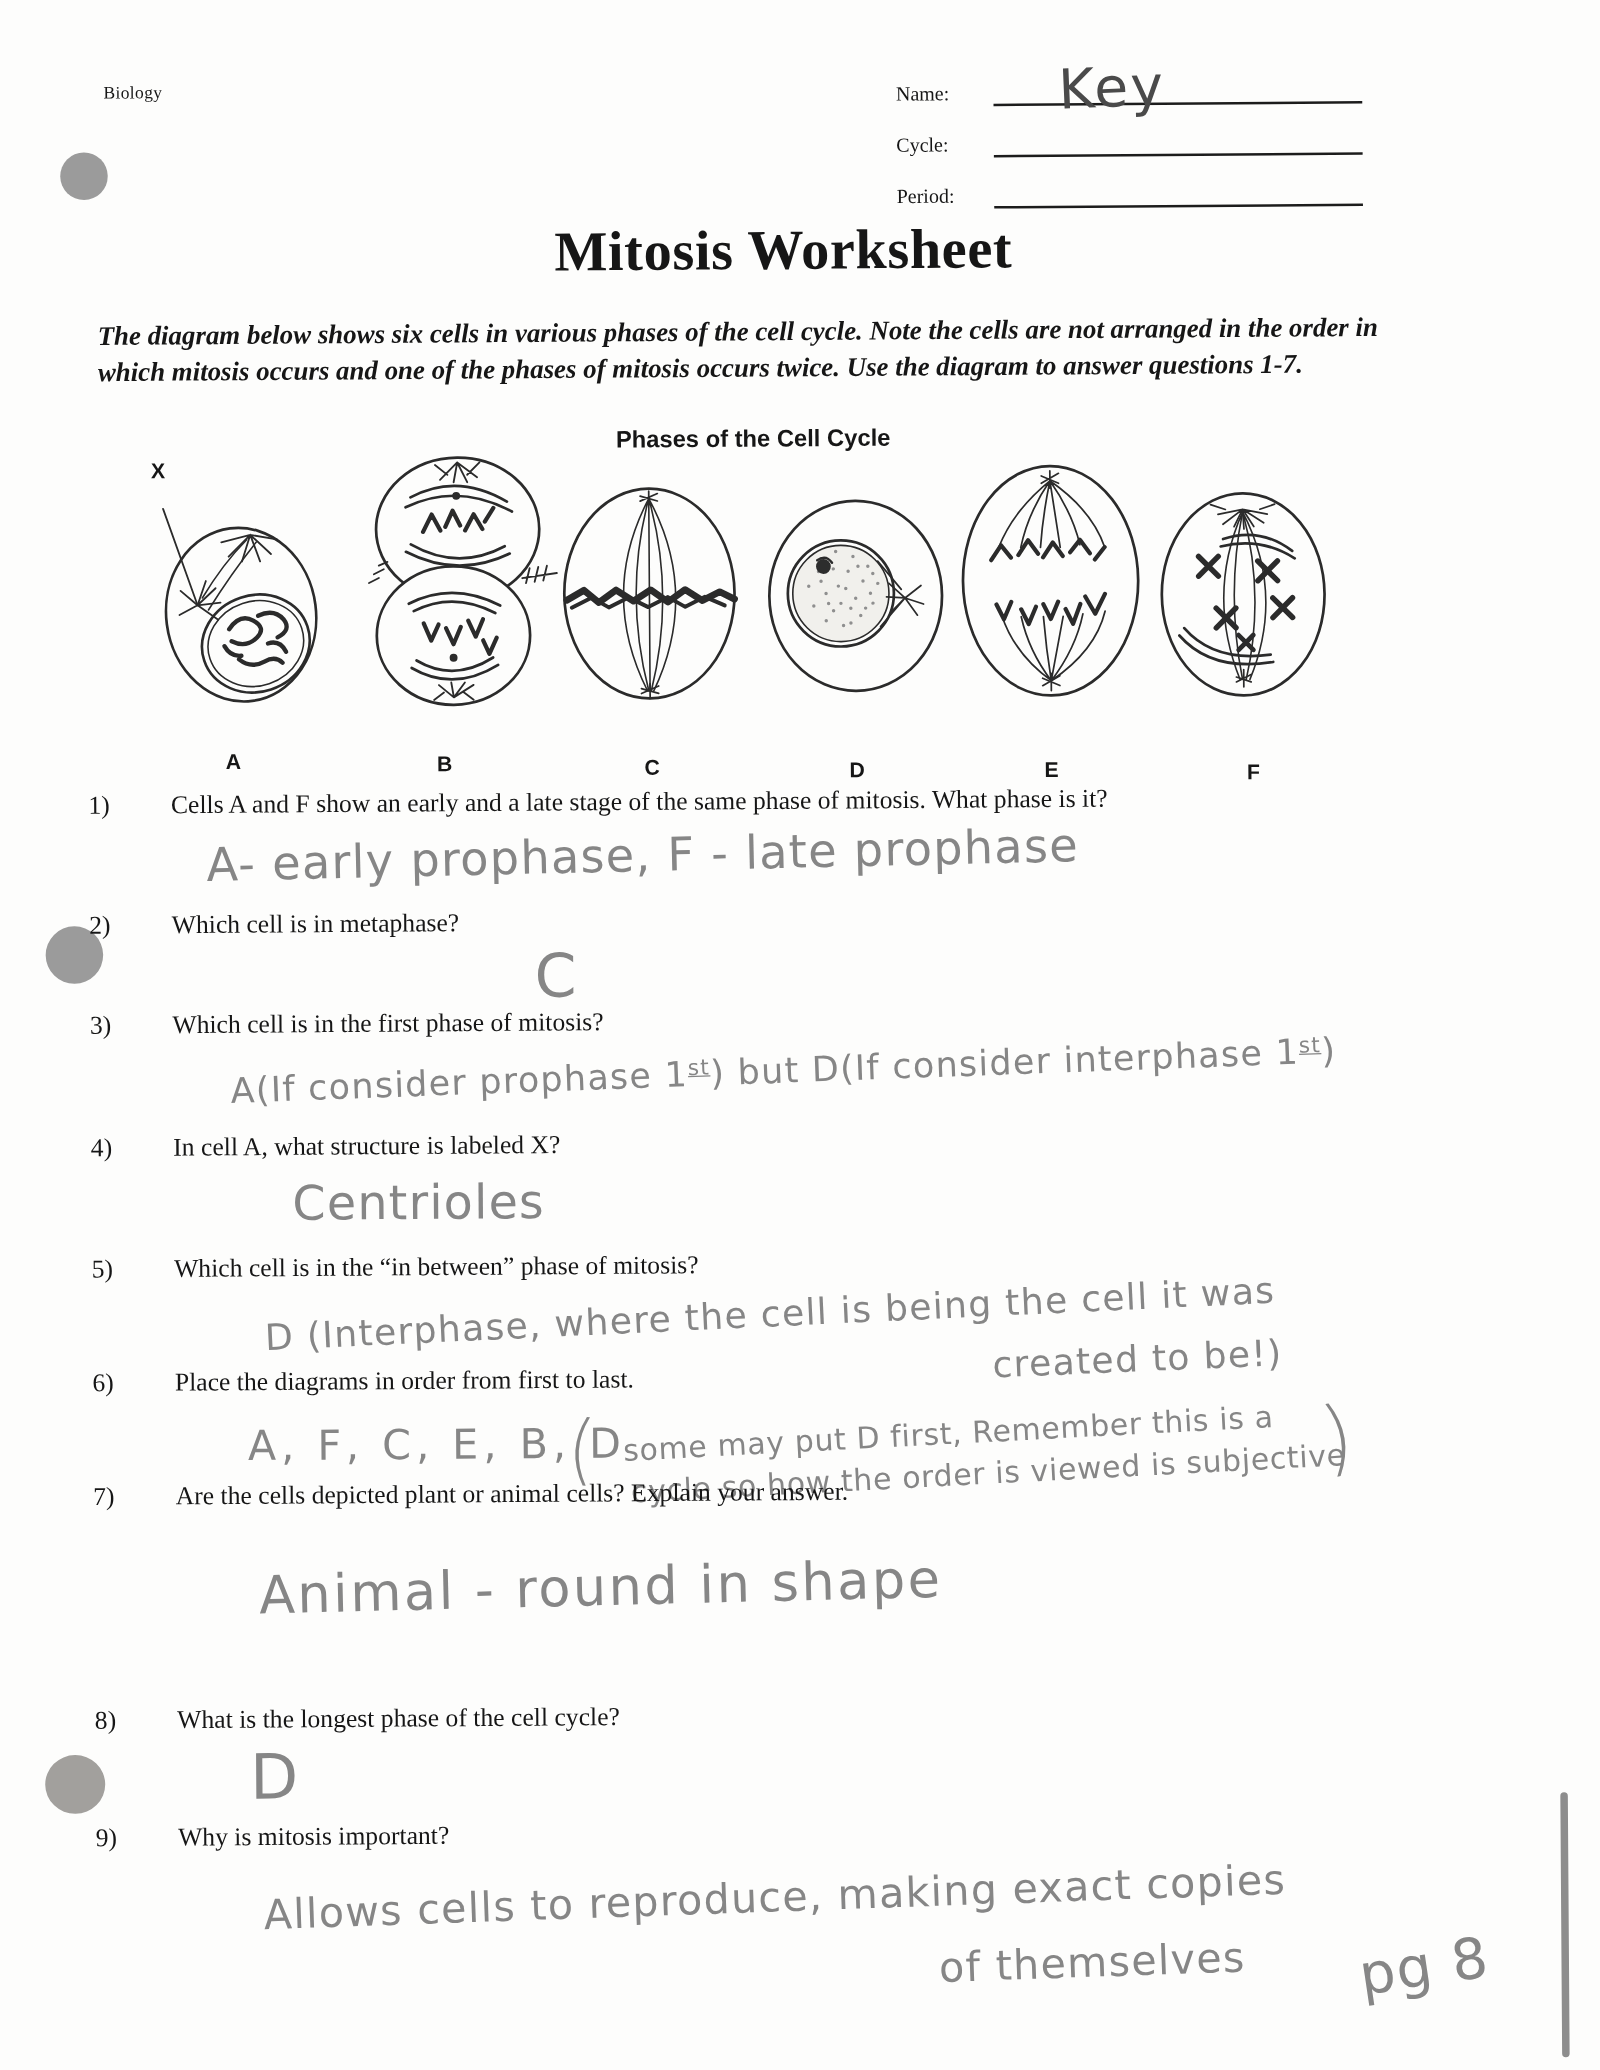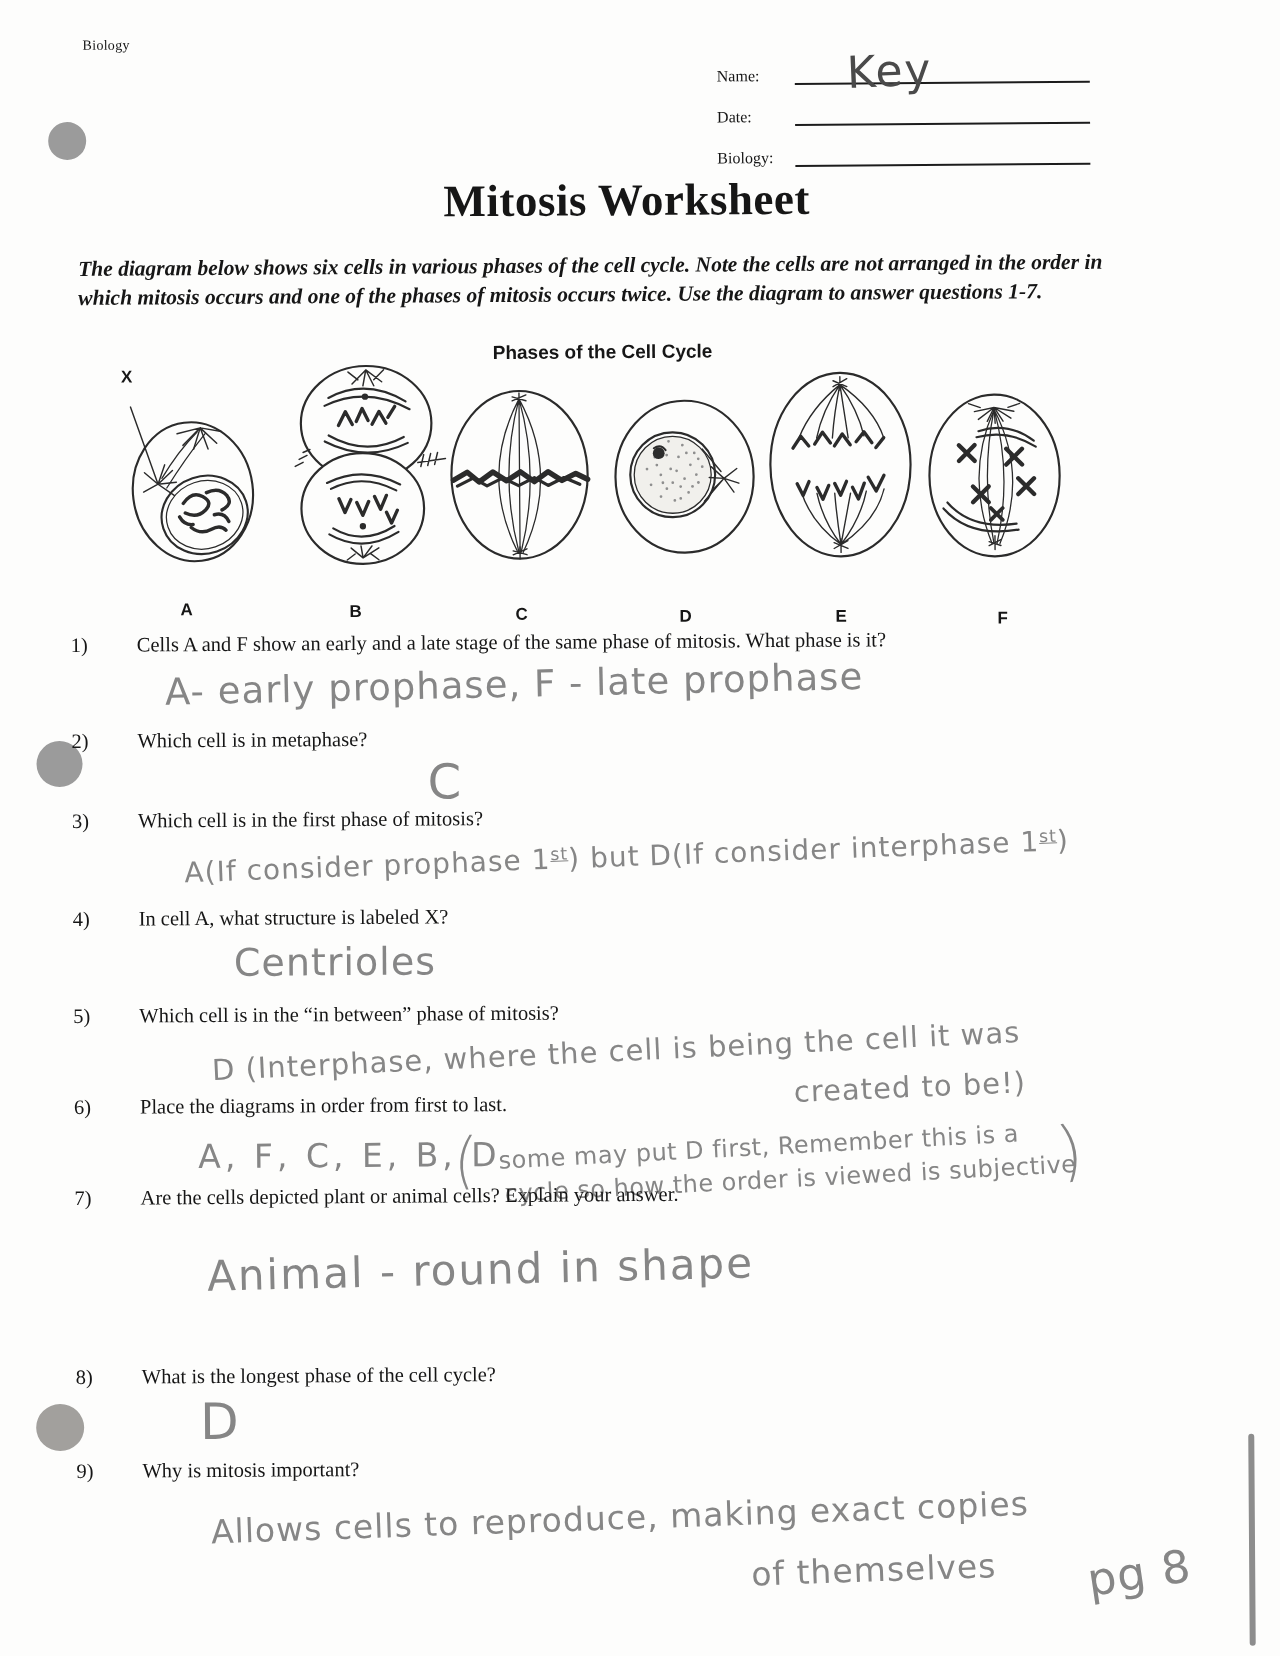--- a/index.html
+++ b/index.html
@@ -11,21 +11,21 @@
   .tilt { position:absolute; inset:0; transform:rotate(-0.4deg); transform-origin:640px 828px; }
 
   
   .punch { position:absolute; border-radius:50%; background:#9b9b9b; }
   .punch.p1 { left:53px; top:118px; width:38px; height:38px; }
   .punch.p2 { left:37px; top:737px; width:46px; height:46px; }
   .punch.p3 { left:32px; top:1400px; width:48px; height:47px; background:#a2a09d; }
   .edge-bar { position:absolute; left:1244px; top:1438px; width:6px; height:212px; background:#8d8d8d; border-radius:3px; }
 
   
-  .course { position:absolute; left:88px; top:34px; font-size:14px; letter-spacing:0.3px; }
+  .course { position:absolute; left:88px; top:64px; font-size:14px; letter-spacing:0.3px; }
   .fields { position:absolute; left:722px; top:56px; }
   .frow { display:flex; align-items:flex-end; height:30px; margin-bottom:11px; }
   .flabel { font-size:16px; min-width:72px; }
   .fline { position:relative; width:295px; height:28px; border-bottom:2.4px solid #1c1c1c; margin-left:6px; }
   .hw-key {
     position:absolute; left:52px; bottom:-14px; font-size:44px; color:#4a4a4a;
     font-family:"DejaVu Sans", sans-serif; transform:rotate(-2deg); letter-spacing:2px;
   }
   .title { position:absolute; left:0; top:174px; width:1262px; text-align:center; font-size:45px; font-weight:bold; letter-spacing:0.5px; }
 
@@ -79,25 +79,25 @@
 
   <div class="course">Biology</div>
   <div class="fields">
     <div class="frow">
       <span class="flabel">Name:</span>
       <span class="fline">
         <span class="hw-key">Key</span>
       </span>
     </div>
     <div class="frow">
-      <span class="flabel">Date:</span>
+      <span class="flabel">Cycle:</span>
       <span class="fline"></span>
     </div>
     <div class="frow">
-      <span class="flabel">Biology:</span>
+      <span class="flabel">Period:</span>
       <span class="fline"></span>
     </div>
   </div>
 
   <div class="title">Mitosis Worksheet</div>
   <div class="intro">The diagram below shows six cells in various phases of the cell cycle.  Note the cells are not arranged in the order in which mitosis occurs and one of the phases of mitosis occurs twice.  Use the diagram to answer questions 1-7.</div>
 
   <div class="diagram-title">Phases of the Cell Cycle</div>
   <span class="x-marker">X</span>
 

